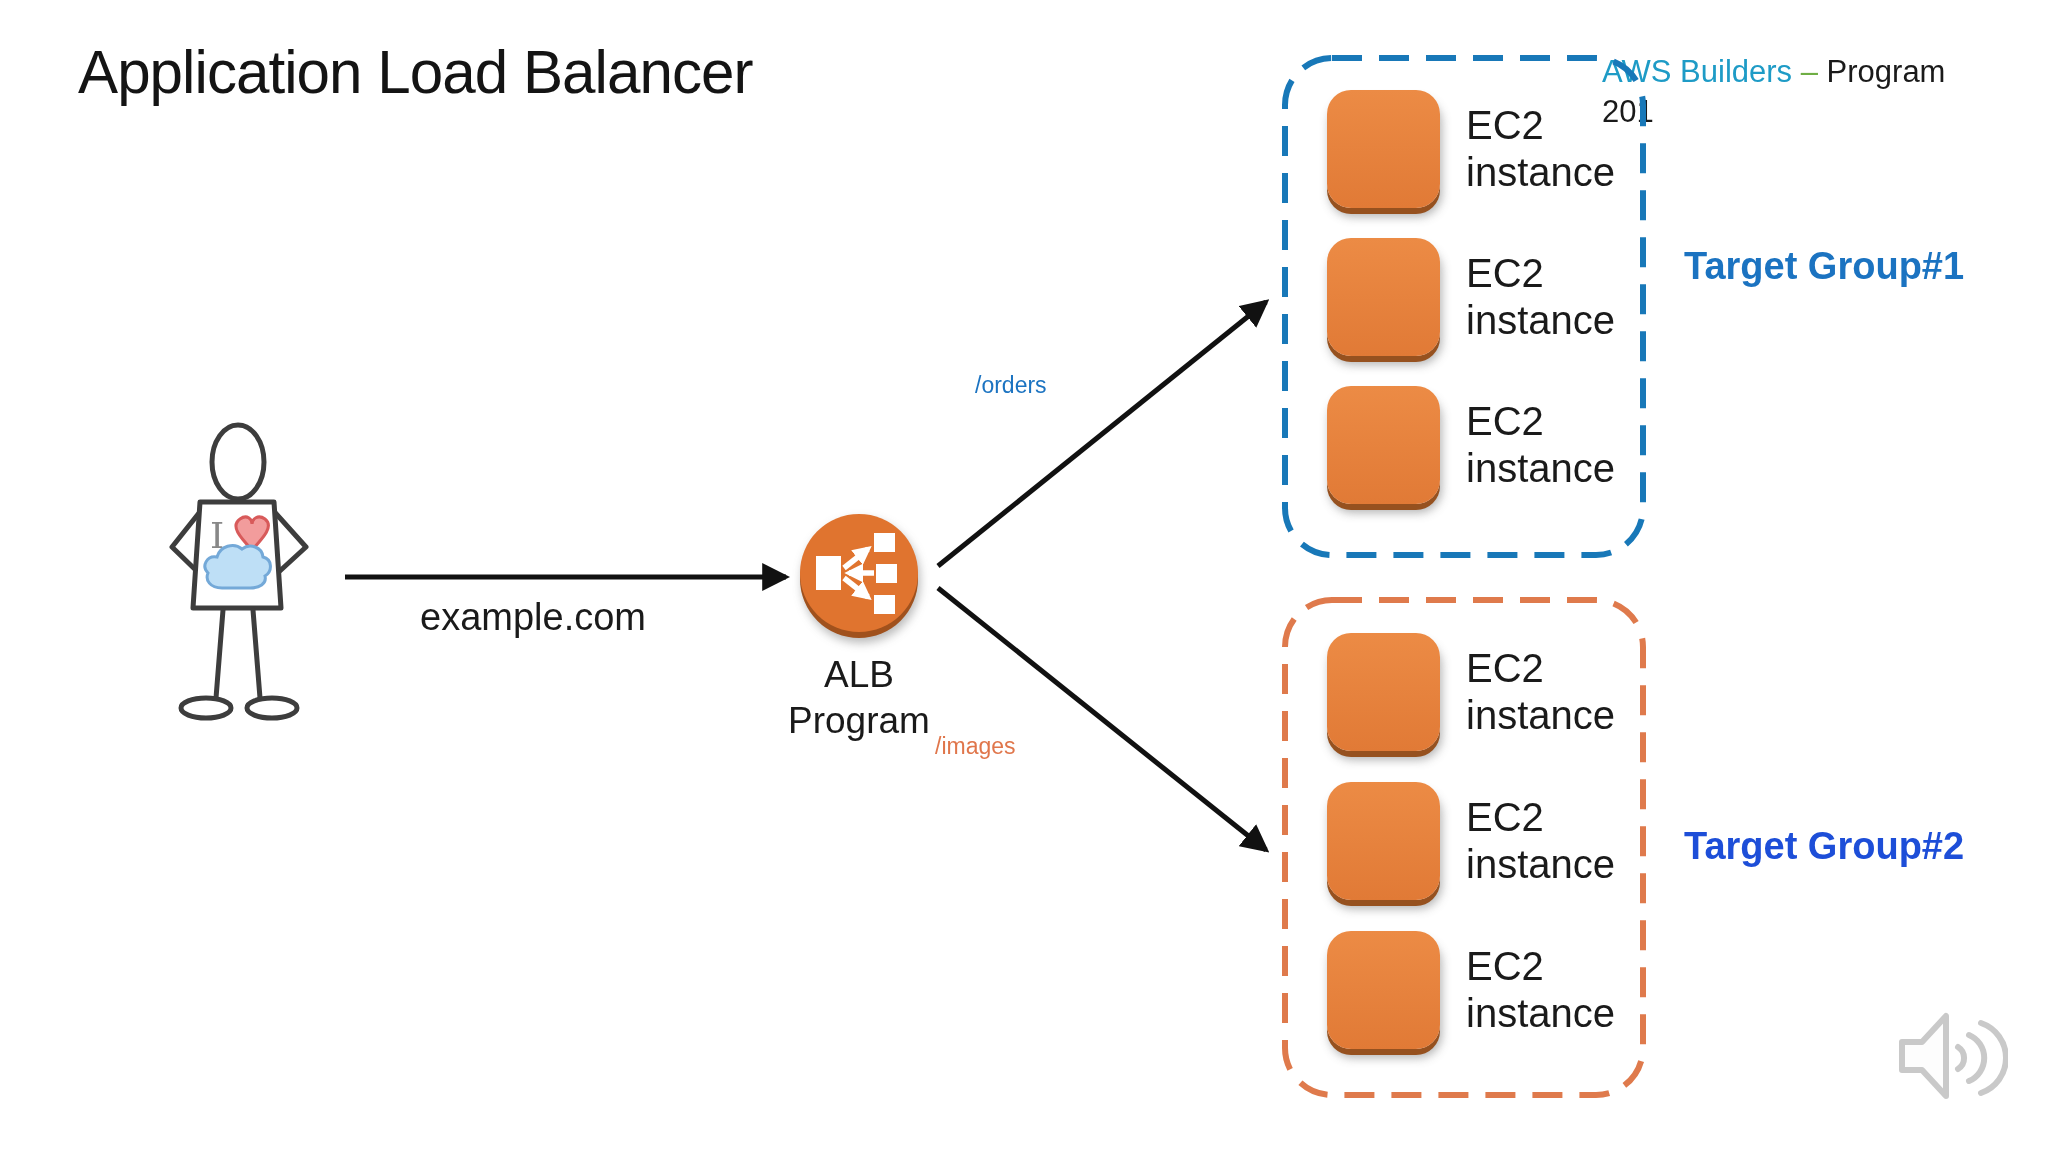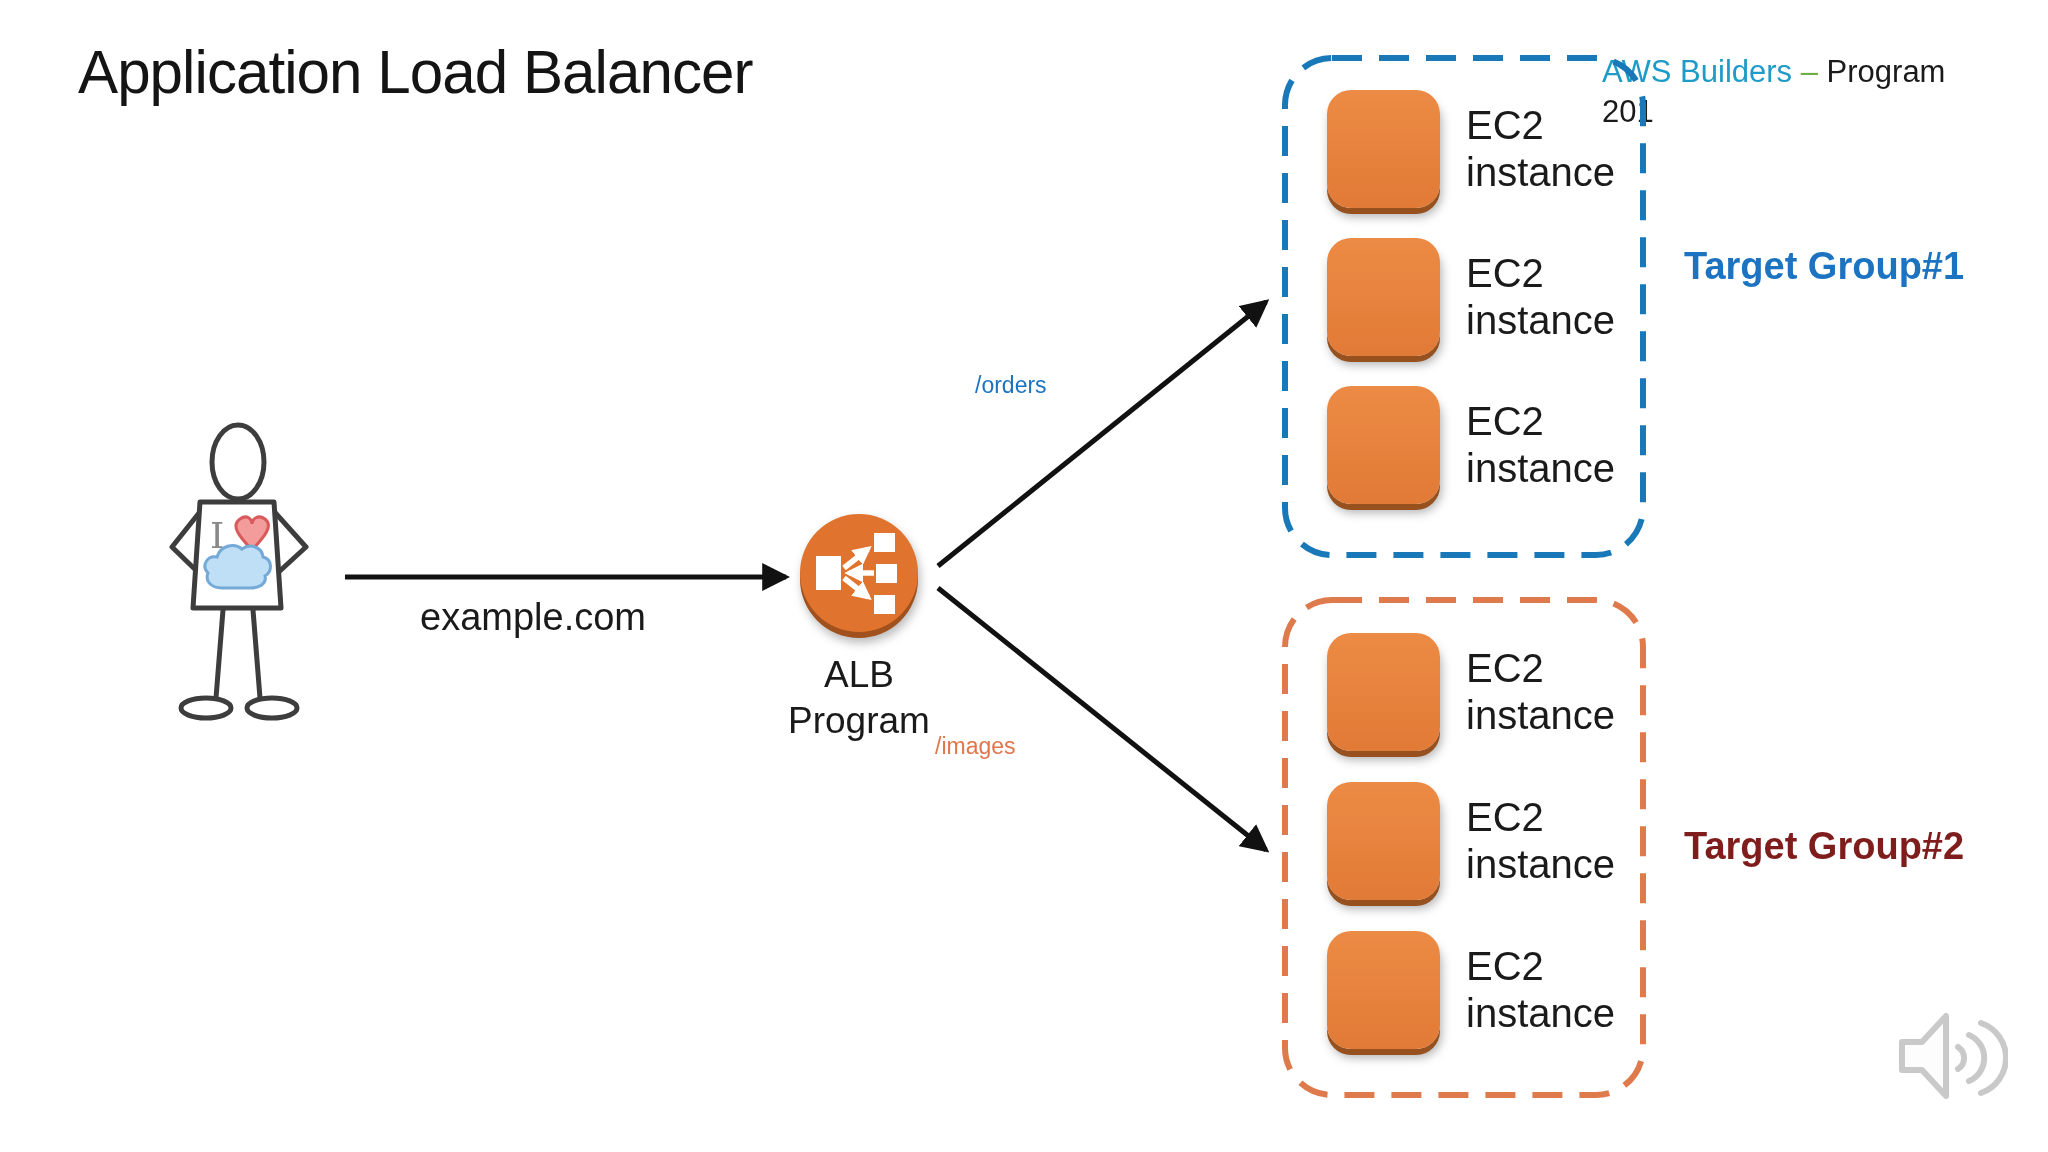--- a/index.html
+++ b/index.html
@@ -44,21 +44,21 @@
   .ec2-row { position:absolute; left:1327px; display:flex; align-items:center; }
   .ec2-icon {
     width:113px; height:118px; border-radius:24px;
     background:linear-gradient(180deg,#EC8B45 0%, #E17A36 100%);
     box-shadow:0 6px 0 #96511F, 2px 9px 10px rgba(90,90,90,0.45);
   }
   .ec2-text { margin-left:26px; font-size:40px; line-height:47px; color:#1a1a1a; }
 
   .tg-label { position:absolute; left:1684px; font-size:38px; font-weight:700; white-space:nowrap; }
   .tg1-label { top:245px; color:#1B73C1; }
-  .tg2-label { top:825px; color:#7f1d1d; }
+  .tg2-label { top:825px; color:#1d4ed8; }
 
   .speaker-wrap { position:absolute; left:1896px; top:1008px; width:112px; height:100px; cursor:pointer; }
 </style>
 </head>
 <body>
 
 <div class="stage">
 
   <h1 class="page-title">Application Load Balancer</h1>
 

